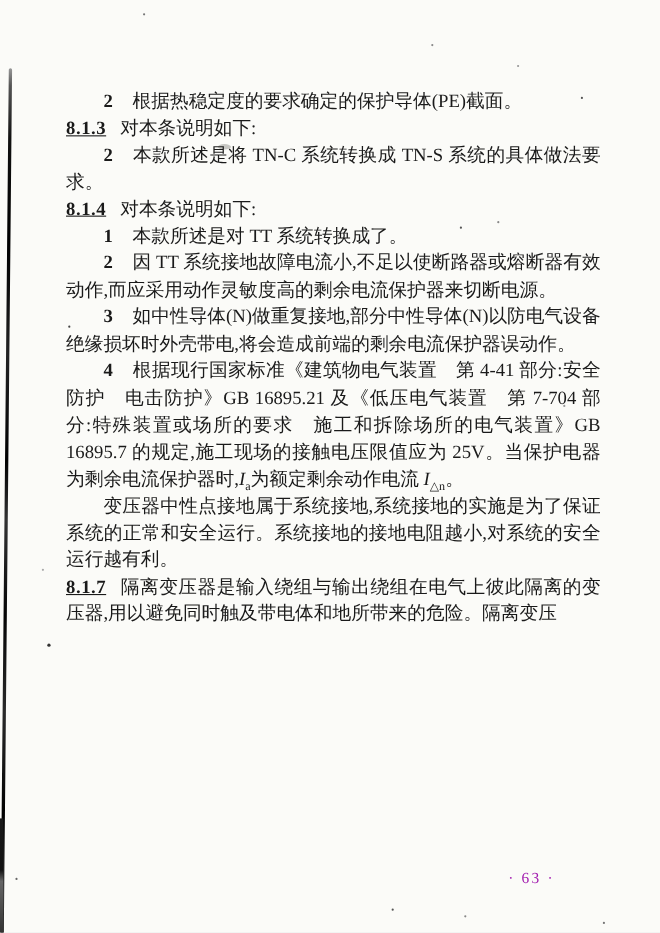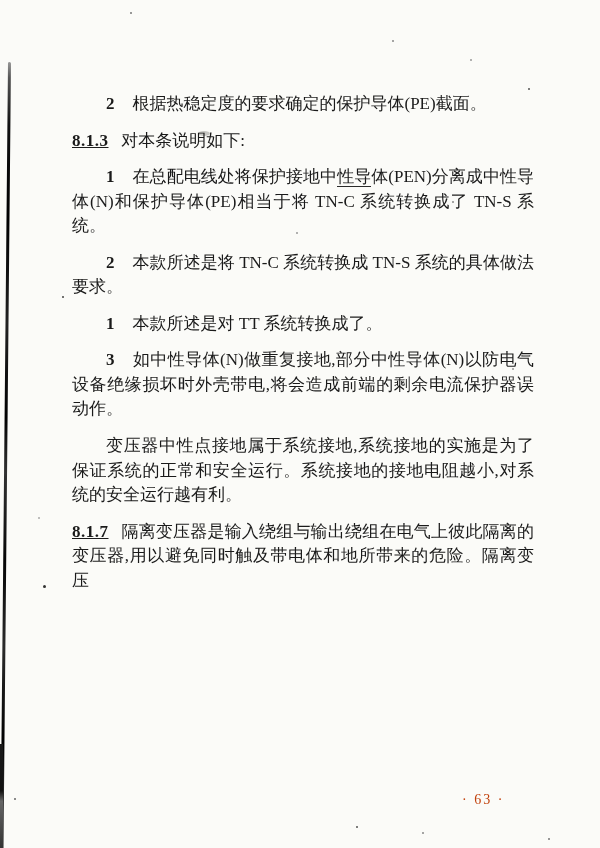--- a/index.html
+++ b/index.html
@@ -16,34 +16,34 @@
   .content {
     position: absolute;
     left: 60px;
     top: 80px;
     width: 486px;
     font-size: 17px;
     line-height: 24.55px;
     text-align: justify;
     text-justify: inter-ideograph;
   }
-  .para { margin: 12px; text-indent: 2em; }
+  .para { margin: 0; text-indent: 2em; }
   .section { text-indent: 0; }
   .num { font-weight: bold; margin-right: 1em; letter-spacing: 1px; }
   .section .num { margin-right: 0.75em; letter-spacing: 0.5px; text-decoration: underline; }
   .underl { border-bottom: 1.5px solid #2a2a2a; }
   .sym { font-style: italic; font-family: "Liberation Serif", serif; }
   sub { font-size: 11px; vertical-align: -4px; line-height: 0; }
   .pageno {
     position: absolute;
     left: 462px;
     top: 792px;
     font-size: 14px;
     letter-spacing: 2px;
-    color: #c2410c;
+    color: #a21caf;
   }
   
   .edge-line {
     position: absolute;
     left: 8px;
     top: 62px;
     width: 3px;
     height: 790px;
     transform: rotate(0.55deg);
     transform-origin: top center;
@@ -98,30 +98,32 @@
   <div class="speck" style="left:422px;top:832px;background:#888"></div>
   <div class="speck" style="left:548px;top:838px;background:#777"></div>
   <div class="smudge" style="left:198px;top:131px"></div>
 
   <div class="content">
 
     <p class="para item"><b class="num">2</b><span>根据热稳定度的要求确定的保护导体(PE)截面。</span></p>
 
     <p class="para section"><b class="num">8.1.3</b><span>对本条说明如下:</span></p>
 
-    <p class="para item"><b class="num">1</b><span>在总配电线处将保护接地中</span><span class="underl">性导</span><span>体(PEN)分离成中性导体(N)和保护导体(PE)相当于将 TN-C 系统转换成了 TN-S 系统。</span></p>
 
     <p class="para item"><b class="num">2</b><span>本款所述是将 TN-C 系统转换成 TN-S 系统的具体做法要求。</span></p>
 
+    <p class="para section"><b class="num">8.1.4</b><span>对本条说明如下:</span></p>
 
     <p class="para item"><b class="num">1</b><span>本款所述是对 TT 系统转换成了。</span></p>
 
+    <p class="para item"><b class="num">2</b><span>因 TT 系统接地故障电流小,不足以使断路器或熔断器有效动作,而应采用动作灵敏度高的剩余电流保护器来切断电源。</span></p>
 
     <p class="para item"><b class="num">3</b><span>如中性导体(N)做重复接地,部分中性导体(N)以防电气设备绝缘损坏时外壳带电,将会造成前端的剩余电流保护器误动作。</span></p>
 
+    <p class="para item"><b class="num">4</b><span>根据现行国家标准《建筑物电气装置　第 4-41 部分:安全防护　电击防护》GB 16895.21 及《低压电气装置　第 7-704 部分:特殊装置或场所的要求　施工和拆除场所的电气装置》GB 16895.7 的规定,施工现场的接触电压限值应为 25V。当保护电器为剩余电流保护器时,</span><i class="sym">I</i><sub>a</sub><span>为额定剩余动作电流 </span><i class="sym">I</i><sub>△n</sub><span>。</span></p>
 
 
     <p class="para"><span>变压器中性点接地属于系统接地,系统接地的实施是为了保证系统的正常和安全运行。系统接地的接地电阻越小,对系统的安全运行越有利。</span></p>
 
 
     <p class="para section"><b class="num">8.1.7</b><span>隔离变压器是输入绕组与输出绕组在电气上彼此隔离的变压器,用以避免同时触及带电体和地所带来的危险。隔离变压</span></p>
 
   </div>
 
   <div class="pageno">· 63 ·</div>

